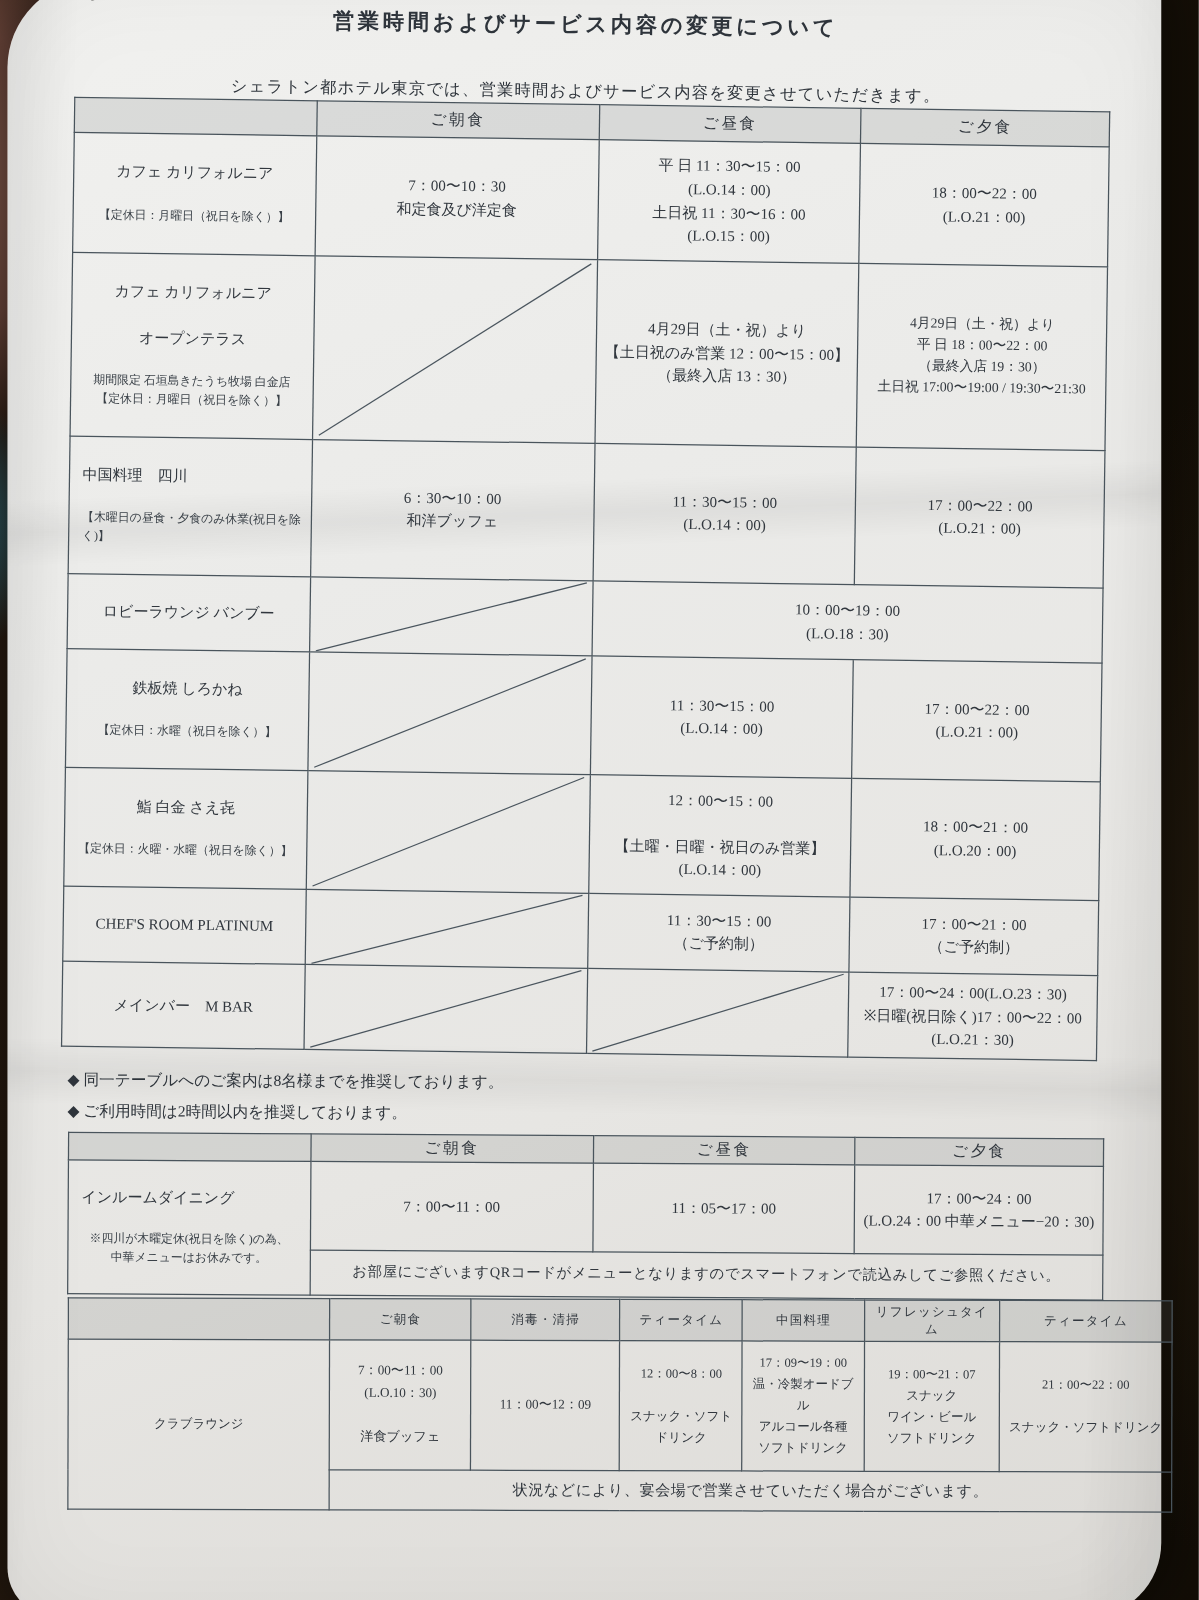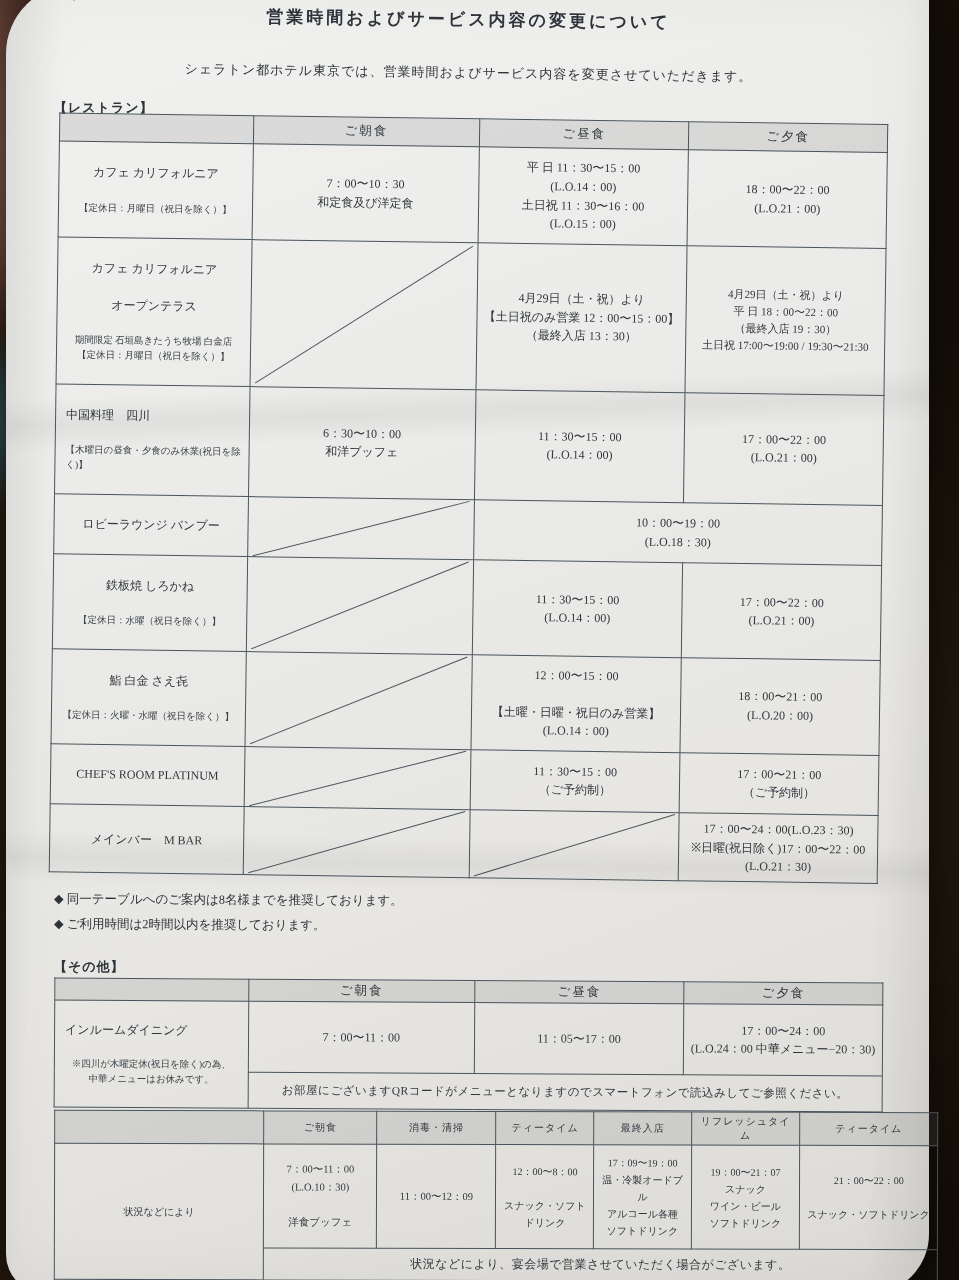--- a/index.html
+++ b/index.html
@@ -60,21 +60,20 @@
 <body>
 
 <div class="paper">
   <div class="staple"></div>
 
   <div class="content">
 
     <div class="doc-title">営業時間およびサービス内容の変更について</div>
     <div class="doc-subtitle">シェラトン都ホテル東京では、営業時間およびサービス内容を変更させていただきます。</div>
 
-    <div class="section-label">【レストラン】</div>
 
     <table class="tbl tbl-rest">
       <colgroup>
           <col style="width:23.4%">
           <col style="width:27.3%">
           <col style="width:25.3%">
           <col style="width:24%">
         </colgroup>
       <thead>
         <tr style="height:28px">
@@ -209,21 +208,20 @@
 (L.O.21：30)</td>
         </tr>
       </tbody>
     </table>
 
     <div class="notes">
       <div>◆ 同一テーブルへのご案内は8名様までを推奨しております。</div>
       <div>◆ ご利用時間は2時間以内を推奨しております。</div>
     </div>
 
-    <div class="section-label" style="margin-top:19px">【その他】</div>
 
     <table class="tbl tbl-other" style="margin-top:4px">
       <colgroup>
           <col style="width:23.4%">
           <col style="width:27.3%">
           <col style="width:25.3%">
           <col style="width:24%">
         </colgroup>
       <thead>
         <tr style="height:20px">
@@ -260,28 +258,28 @@
           <col style="width:11%">
           <col style="width:12.3%">
           <col style="width:15.6%">
         </colgroup>
       <thead>
         <tr style="height:20px">
           <th></th>
           <th>ご朝食</th>
           <th>消毒・清掃</th>
           <th>ティータイム</th>
-          <th>最終入店</th>
+          <th>中国料理</th>
           <th>リフレッシュタイム</th>
           <th>ティータイム</th>
         </tr>
       </thead>
       <tbody>
         <tr style="height:104px">
-          <td class="name-cell" rowspan="2">状況などにより</td>
+          <td class="name-cell" rowspan="2">クラブラウンジ</td>
           <td class="time">7：00〜11：00
 (L.O.10：30)
 
 洋食ブッフェ</td>
           <td class="time">11：00〜12：09</td>
           <td>12：00〜8：00
 
 スナック・ソフトドリンク</td>
           <td>17：09〜19：00
 温・冷製オードブル

